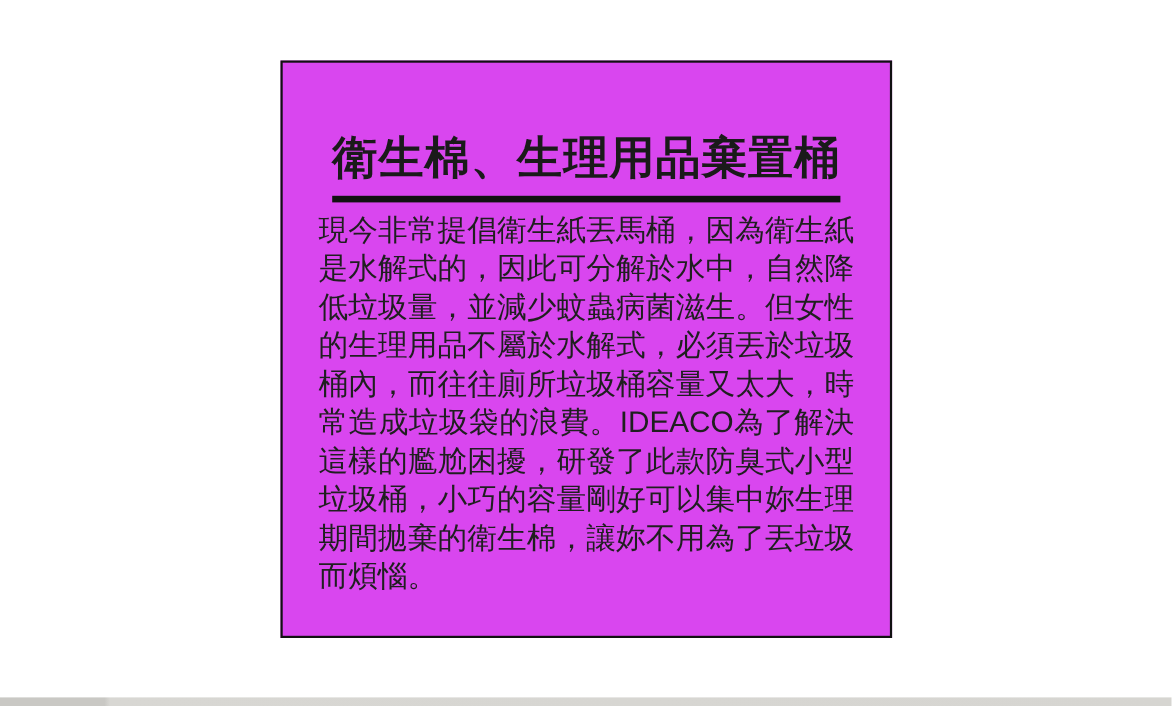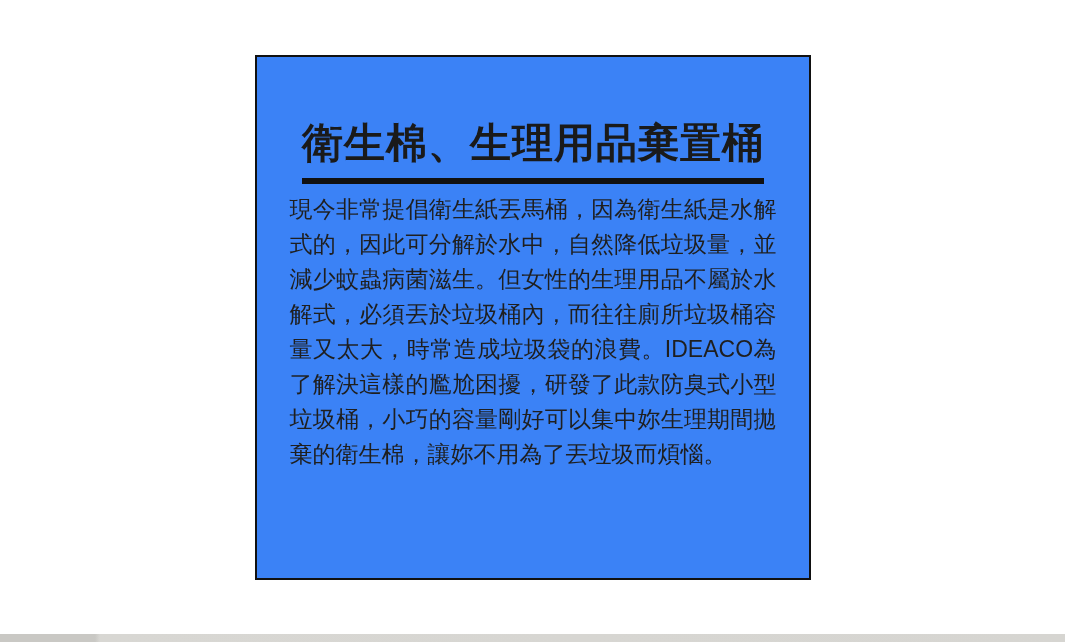--- a/index.html
+++ b/index.html
@@ -15,41 +15,41 @@
     font-family: "Liberation Sans", sans-serif;
   }
   .card {
     position: absolute;
     left: 255px;
     top: 55px;
     width: 556px;
     height: 525px;
     box-sizing: border-box;
     border: 2px solid #111111;
-    background: #3b82f6;
+    background: #d946ef;
     text-align: center;
   }
   .card-title {
     display: inline-block;
     margin: 64px 0 0 0;
     font-size: 41px;
     line-height: 45px;
     font-weight: 700;
     letter-spacing: 1px;
     color: #1a1a1a;
     padding-bottom: 12px;
     border-bottom: 6px solid #111111;
     white-space: nowrap;
   }
   .card-body {
     margin: 8px auto 0 auto;
     width: 487px;
     text-align: justify;
     text-align-last: left;
-    font-size: 23px;
+    font-size: 27px;
     line-height: 35px;
     color: #1f1f1f;
     letter-spacing: 0;
   }
   .bottom-strip {
     position: absolute;
     left: 0;
     bottom: 0;
     width: 1065px;
     height: 8px;

